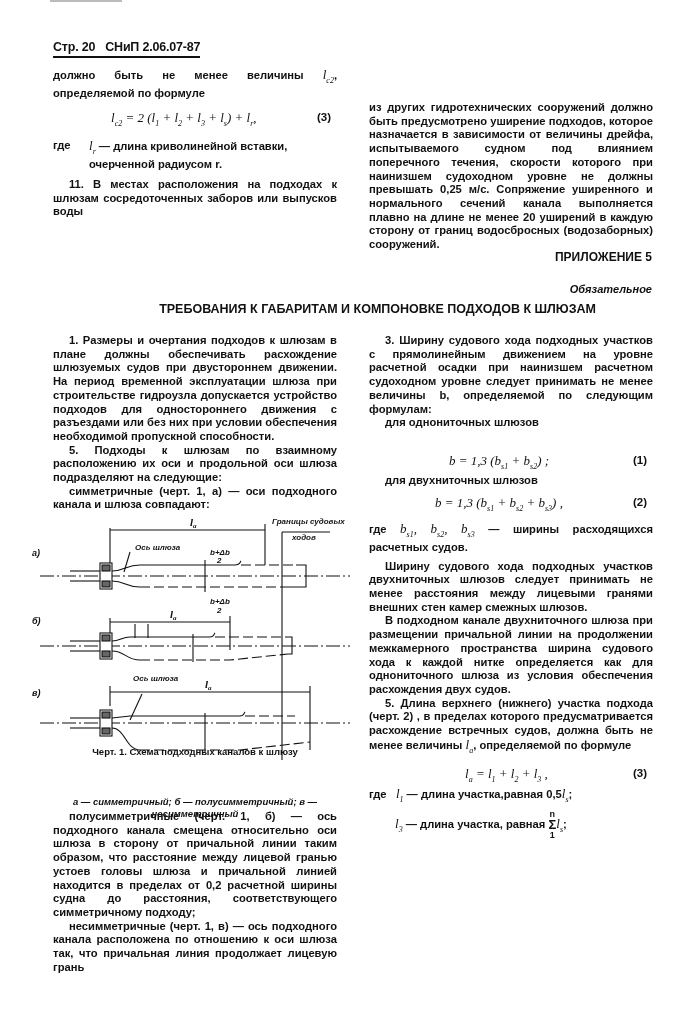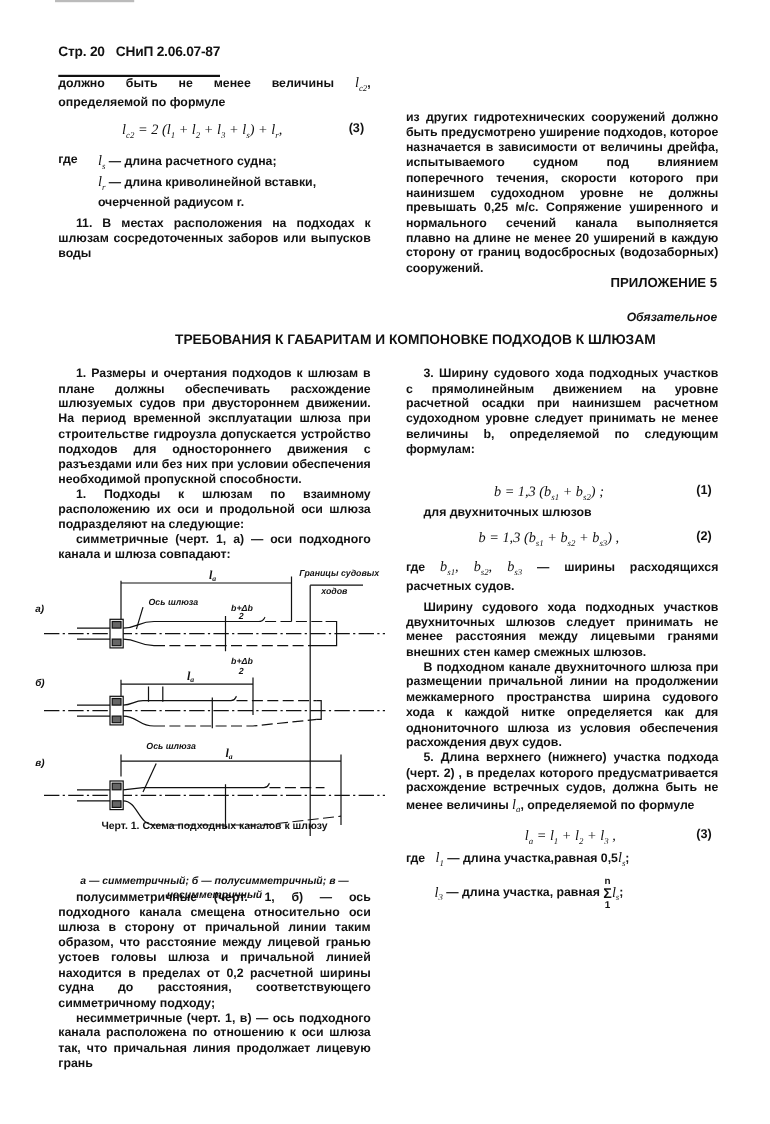--- a/index.html
+++ b/index.html
@@ -1,20 +1,20 @@
 <!DOCTYPE html>
 <html><head>
 <meta charset="utf-8">
 <style>
   html, body { margin:0; padding:0; background:#fff; }
   body { width:700px; height:1022px; position:relative; overflow:hidden;
          font-family:"Liberation Sans", sans-serif; color:#111; }
   .topbar { position:absolute; left:50px; top:0; width:72px; height:2px; background:#bbb; }
   .runhead { position:absolute; left:53px; top:40px; font-weight:bold; font-size:12.5px;
-             padding-bottom:14px; border-bottom:2px solid #111; letter-spacing:-0.2px;text-align:right; }
+             padding-bottom:2px; border-bottom:2px solid #111; letter-spacing:-0.2px;text-align:right; }
   .runhead span.sep { display:inline-block; width:10px; }
   .col { position:absolute; font-size:11.2px; line-height:13.7px; font-weight:bold; }
   .col p { margin:0; text-align:justify; }
   .ind { text-indent:16px; }
   .formula { font-family:"Liberation Serif", serif; font-style:italic; font-weight:normal;
              font-size:13px; position:relative; height:20px; }
   .formula .num { position:absolute; right:6px; top:0; font-family:"Liberation Sans", sans-serif;
                   font-style:normal; font-weight:bold; font-size:11.5px; }
   .formula .eq { position:absolute; top:0; }
   i.v { font-family:"Liberation Serif", serif; font-style:italic; font-weight:normal; font-size:13px; }
@@ -40,38 +40,37 @@
     <span>должно быть не менее величины</span>
     <i class="v"><span>l</span><sub>c2</sub></i><span>, определяемой по формуле</span>
   </p>
   <div class="formula" style="margin-top:10px;text-decoration:underline;">
     <span class="eq" style="left:58px;">l<sub>c2</sub> = 2 (l<sub>1</sub> + l<sub>2</sub> + l<sub>3</sub> + l<sub>s</sub>) + l<sub>r</sub>,</span>
     <span class="num">(3)</span>
   </div>
   <div class="defs" style="margin-top:8px;">
     <div style="width:36px;">где</div>
     <div style="flex:1;">
-      <div><i class="v">l<sub>s</sub></i> <span>— длина расчетного судна;</span></div>
       <div style="padding-left:0;"><i class="v">l<sub>r</sub></i> <span>— длина криволинейной вставки, очерченной радиусом r.</span></div>
     </div>
   </div>
   <p class="ind" style="margin-top:6px;">11. В местах расположения на подходах к шлюзам сосредоточенных заборов или выпусков воды</p>
 </div>
 
 <div class="col" style="left:369px; top:68px; width:284px;margin-top:33px;">
   <p>из других гидротехнических сооружений должно быть предусмотрено уширение подходов, которое назначается в зависимости от величины дрейфа, испытываемого судном под влиянием поперечного течения, скорости которого при наинизшем судоходном уровне не должны превышать 0,25 м/с. Сопряжение уширенного и нормального сечений канала выполняется плавно на длине не менее 20 уширений в каждую сторону от границ водосбросных (водозаборных) сооружений.</p>
 </div>
 
 <div class="app">ПРИЛОЖЕНИЕ 5</div>
 <div class="oblig">Обязательное</div>
 <div class="center-title" style="top:302px;">ТРЕБОВАНИЯ К ГАБАРИТАМ И КОМПОНОВКЕ ПОДХОДОВ К ШЛЮЗАМ</div>
 
 <div class="col" style="left:53px; top:334px; width:284px;">
   <p class="ind">1. Размеры и очертания подходов к шлюзам в плане должны обеспечивать расхождение шлюзуемых судов при двустороннем движении. На период временной эксплуатации шлюза при строительстве гидроузла допускается устройство подходов для одностороннего движения с разъездами или без них при условии обеспечения необходимой пропускной способности.</p>
-  <p class="ind">1. Подходы к шлюзам по взаимному расположению их оси и продольной оси шлюза подразделяют на следующие:</p>
+  <p class="ind">5. Подходы к шлюзам по взаимному расположению их оси и продольной оси шлюза подразделяют на следующие:</p>
   <p class="ind">симметричные (черт. 1, а) — оси подходного канала и шлюза совпадают:</p>
 </div>
 
 <div class="fig">
   <svg width="330" height="262" viewBox="0 0 330 262">
     <g stroke="#111" fill="none" stroke-width="1.1">
 
       <line x1="252" y1="22" x2="300" y2="22"></line>
       <line x1="252" y1="22" x2="252" y2="250"></line>
 
@@ -148,32 +147,33 @@
 <div class="caption" style="top:746px;">Черт. 1. Схема подходных каналов к шлюзу</div>
 <div class="caption" style="top:796px; font-weight:bold; font-size:9.5px;font-style:italic;">а — симметричный; б — полусимметричный; в — несимметричный</div>
 
 <div class="col" style="left:53px; top:810px; width:284px;">
   <p class="ind">полусимметричные (черт. 1, б) — ось подходного канала смещена относительно оси шлюза в сторону от причальной линии таким образом, что расстояние между лицевой гранью устоев головы шлюза и причальной линией находится в пределах от 0,2 расчетной ширины судна до расстояния, соответствующего симметричному подходу;</p>
   <p class="ind">несимметричные (черт. 1, в) — ось подходного канала расположена по отношению к оси шлюза так, что причальная линия продолжает лицевую грань</p>
 </div>
 
 <div class="col" style="left:369px; top:334px; width:284px;">
   <p class="ind">3. Ширину судового хода подходных участков с прямолинейным движением на уровне расчетной осадки при наинизшем расчетном судоходном уровне следует принимать не менее величины b, определяемой по следующим формулам:</p>
+  <p class="ind">для однониточных шлюзов</p>
   <div class="formula" style="margin-top:24px;">
     <span class="eq" style="left:80px;">b = 1,3 (b<sub>s1</sub> + b<sub>s2</sub>) ;</span>
     <span class="num">(1)</span>
   </div>
   <p class="ind">для двухниточных шлюзов</p>
   <div class="formula" style="margin-top:8px;">
     <span class="eq" style="left:66px;">b = 1,3 (b<sub>s1</sub> + b<sub>s2</sub> + b<sub>s3</sub>) ,</span>
     <span class="num">(2)</span>
   </div>
   <p style="margin-top:6px;">где <i class="v">b<sub>s1</sub>, b<sub>s2</sub>, b<sub>s3</sub></i> — ширины расходящихся расчетных судов.</p>
   <p class="ind" style="margin-top:5px;">Ширину судового хода подходных участков двухниточных шлюзов следует принимать не менее расстояния между лицевыми гранями внешних стен камер смежных шлюзов.</p>
   <p class="ind">В подходном канале двухниточного шлюза при размещении причальной линии на продолжении межкамерного пространства ширина судового хода к каждой нитке определяется как для однониточного шлюза из условия обеспечения расхождения двух судов.</p>
   <p class="ind">5. Длина верхнего (нижнего) участка подхода (черт. 2) , в пределах которого предусматривается расхождение встречных судов, должна быть не менее величины <i class="v">l<sub>a</sub></i>, определяемой по формуле</p>
   <div class="formula" style="margin-top:10px;">
-    <span class="eq" style="left:108px;">l<sub>a</sub> = l<sub>1</sub> + l<sub>2</sub> + l<sub>3</sub> ,</span>
+    <span class="eq" style="left:96px;">l<sub>a</sub> = l<sub>1</sub> + l<sub>2</sub> + l<sub>3</sub> ,</span>
     <span class="num">(3)</span>
   </div>
   <p><span>где</span>&nbsp;&nbsp; <i class="v">l<sub>1</sub></i> — длина участка,равная 0,5<i class="v">l<sub>s</sub></i>;</p>
   <p style="padding-left:26px; margin-top:4px;"><i class="v">l<sub>3</sub></i> — длина участка, равная <span style="display:inline-block; text-align:center; vertical-align:middle; line-height:9px; font-size:9px;"><span style="display:block;">n</span><span style="display:block; font-size:13px; line-height:12px;">Σ</span><span style="display:block;">1</span></span><i class="v">l<sub>s</sub></i>;</p>
 </div>
 
 </body></html>

